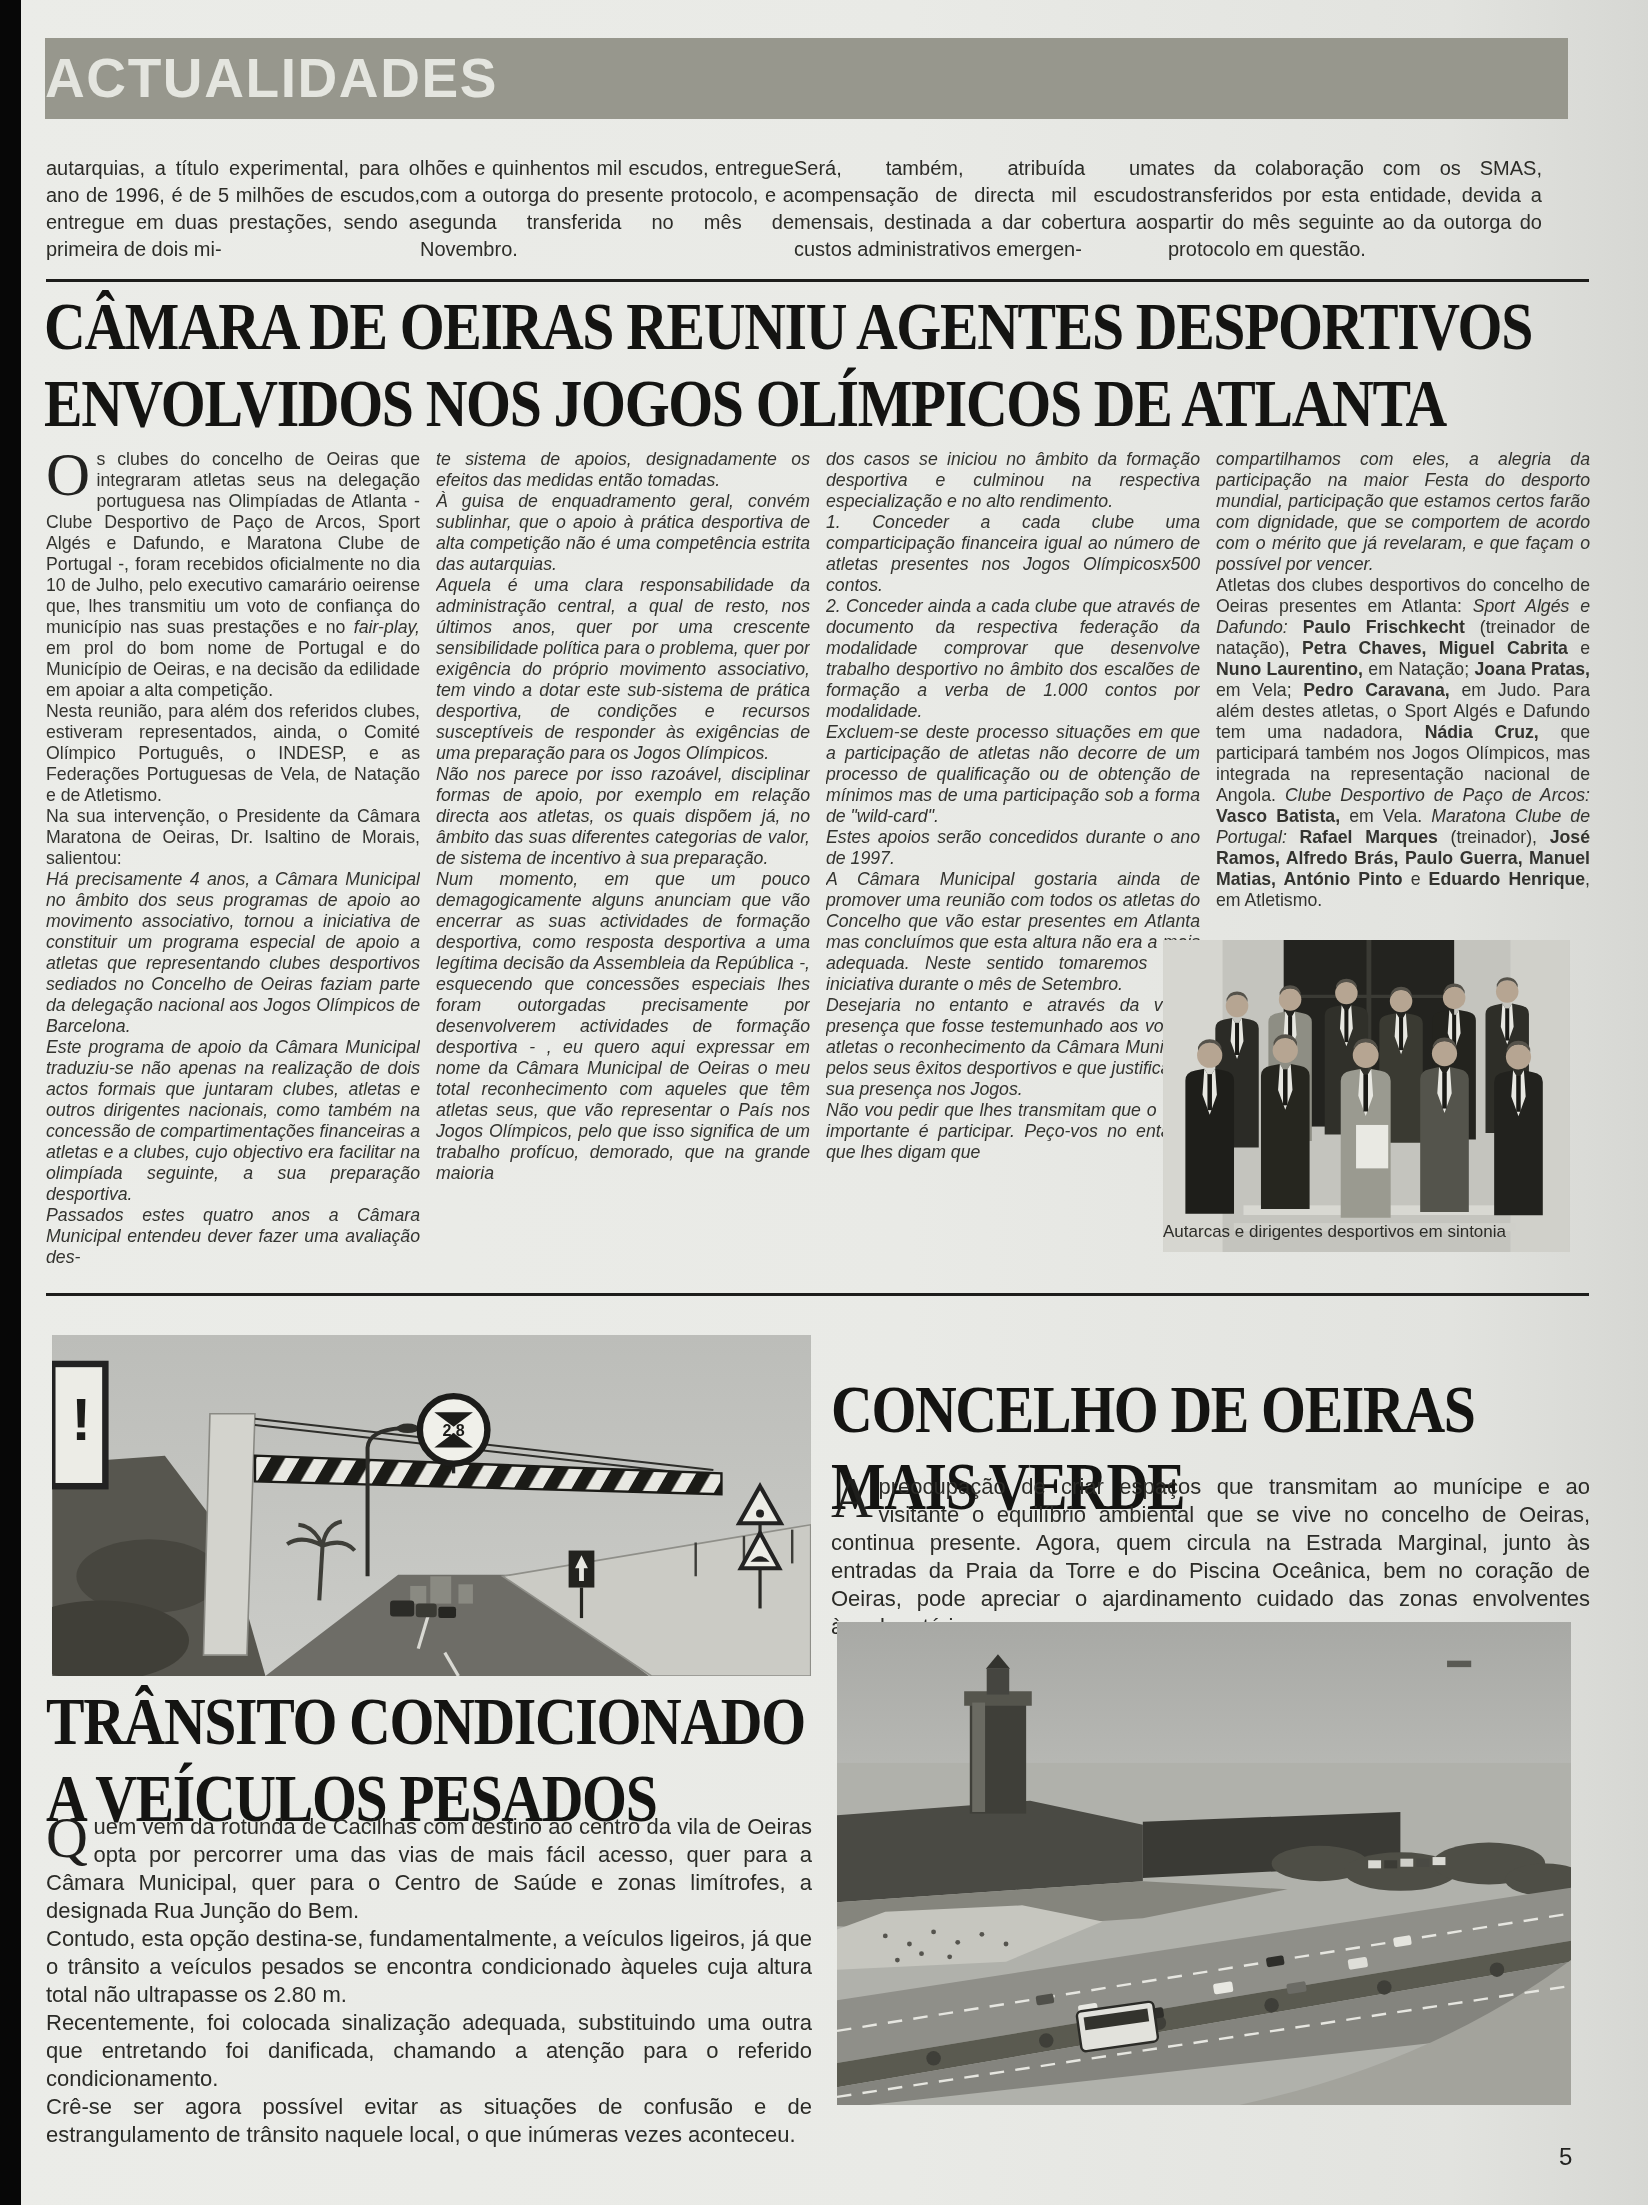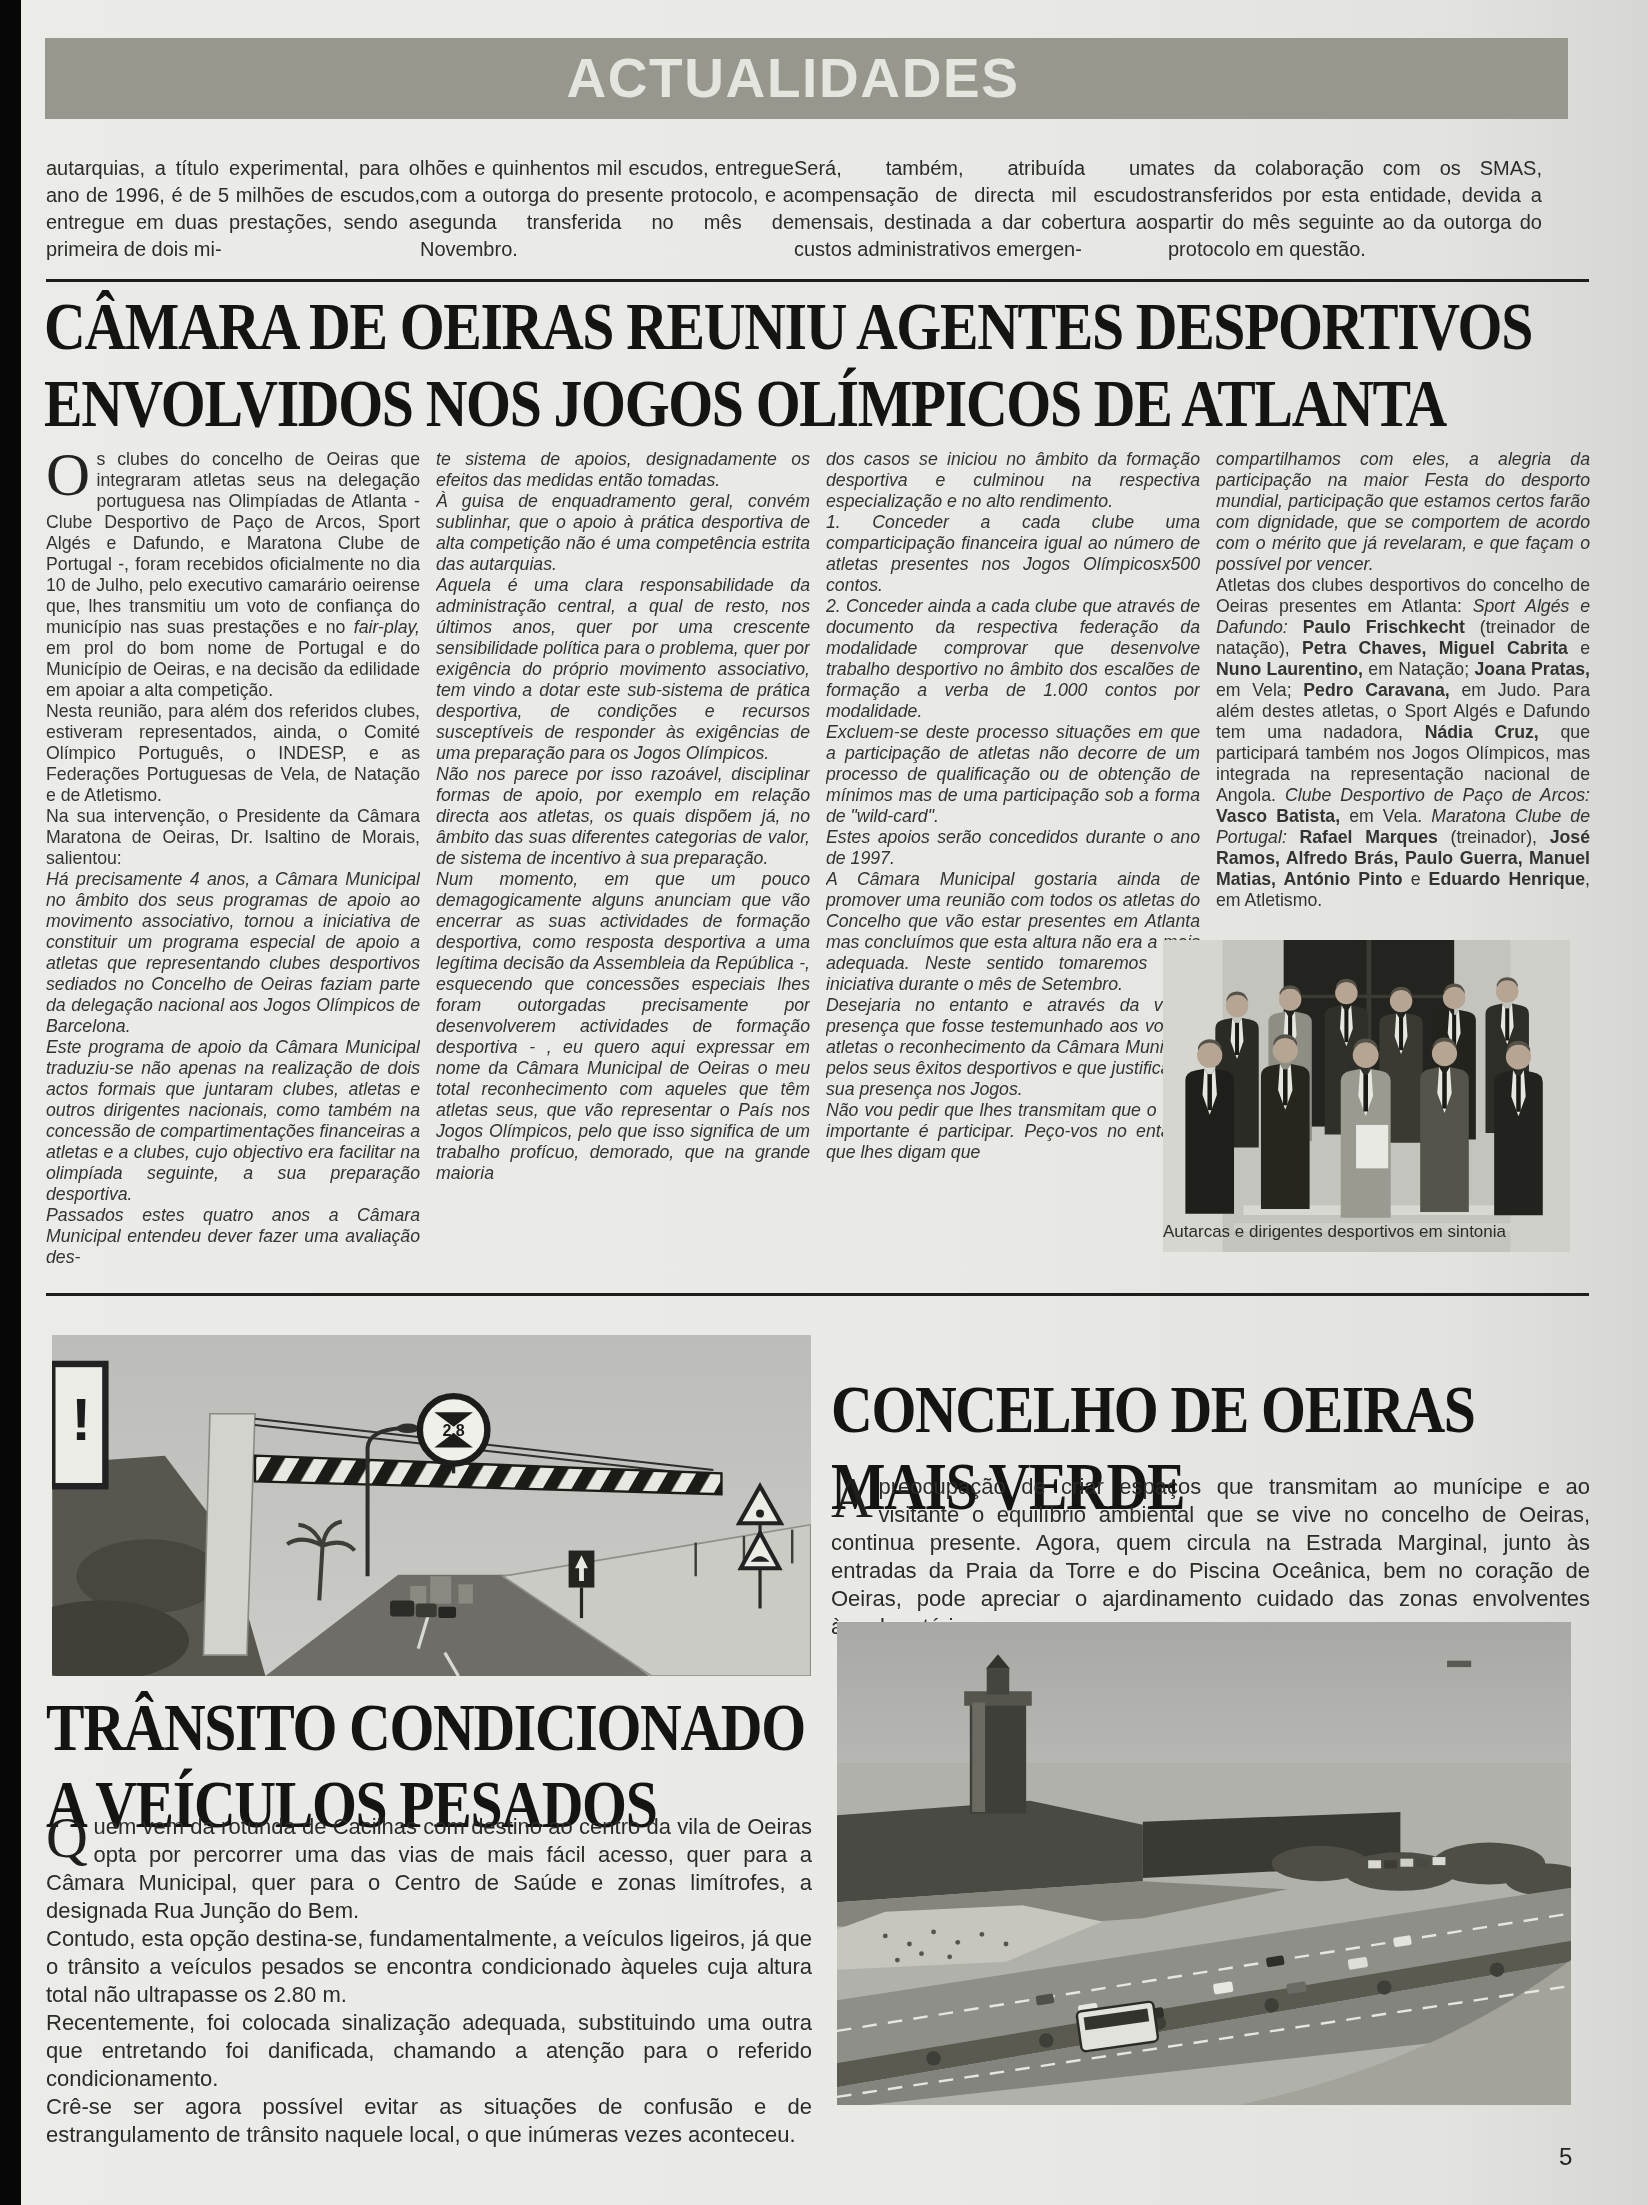--- a/index.html
+++ b/index.html
@@ -1,21 +1,21 @@
 <!DOCTYPE html>
 <html style="font-size:13px"><head>
 <meta charset="utf-8">
 <style>
   html,body{margin:0;padding:0;background:#cfd0cc;}
   .page{position:relative;width:1649px;height:2205px;overflow:hidden;
         background:linear-gradient(90deg,#ebece8 0%,#e9eae6 55%,#e2e3df 88%,#d6d7d3 100%);
         font-family:"Liberation Sans", sans-serif;color:#2f2f2b;}
   .edge-strip{position:absolute;left:0;top:0;width:21px;height:2205px;background:#070707;}
   .header-bar{position:absolute;left:45px;top:38px;width:1523px;height:81px;background:#97978d;
-              display:flex;align-items:center;justify-content:center;}
+              display:flex;align-items:center;justify-content:flex-start;}
   .header-bar .bar-title{font-size:55px;font-weight:bold;letter-spacing:1.6px;color:#e4e5df;
               padding-right:27px;line-height:81px;}
   .intro{position:absolute;left:46px;top:155px;width:1543px;display:flex;}
   .intro .icol{flex:0 0 374px;width:374px;font-size:20px;line-height:27px;text-align:justify;color:#2c2c28;}
   .rule{position:absolute;left:46px;width:1543px;height:3.2px;background:#1d1d1b;}
   .hl{position:absolute;font-family:"Liberation Serif", serif;font-weight:700;color:#141412;}
   .hl .hl-line{display:block;white-space:nowrap;transform:scaleX(0.85);transform-origin:0 50%;
                font-size:68px;line-height:77px;letter-spacing:-1.6px;}
   .cols{position:absolute;left:46px;top:449px;width:1543px;height:841px;display:flex;gap:16px;}
   .col{flex:0 0 374px;width:374px;font-size:17.7px;line-height:21px;text-align:justify;color:#33332f;overflow:hidden;}
@@ -25,21 +25,21 @@
   .dropcap{float:left;font-family:"Liberation Serif", serif;font-size:61px;line-height:45px;
            padding:3.2px 6.4px 0 0;color:#222220;}
   .col4{height:486px;}
   .photo{position:absolute;background:#b9bab4;}
   .caption{position:absolute;font-size:17px;color:#2c2c28;}
   .art2-hl{left:831px;top:1371px;}
   .art2-body{position:absolute;left:831px;top:1473px;width:759px;font-size:22px;line-height:28px;
              text-align:justify;color:#2b2b27;}
   .art2-body .dropcap2,.art3-body .dropcap2{float:left;font-family:"Liberation Serif", serif;
              font-size:58px;line-height:43px;padding:3.2px 5.6px 0 0;color:#1e1e1c;}
-  .art3-hl{left:46px;top:1683px;margin-top:6px;}
+  .art3-hl{left:46px;top:1683px;}
   .art3-body{position:absolute;left:46px;top:1813px;width:766px;font-size:22px;line-height:28px;
              text-align:justify;color:#2b2b27;}
   .art3-body p{margin:0;}
   .page-num{position:absolute;left:1559px;top:2143px;font-size:24px;color:#232321;}
   svg text{font-family:"Liberation Sans", sans-serif;}
 </style>
 </head>
 <body>
 
 <div class="page">

